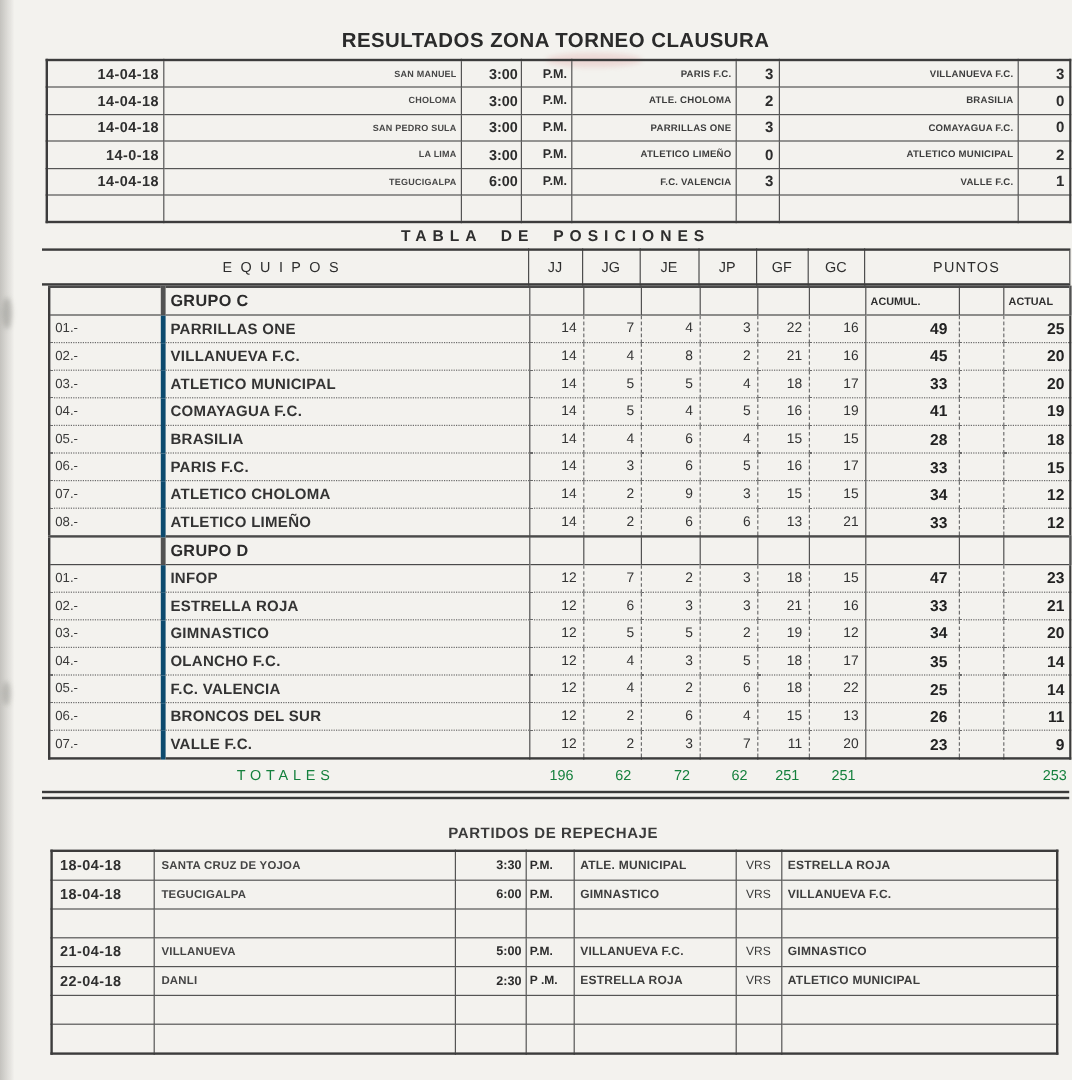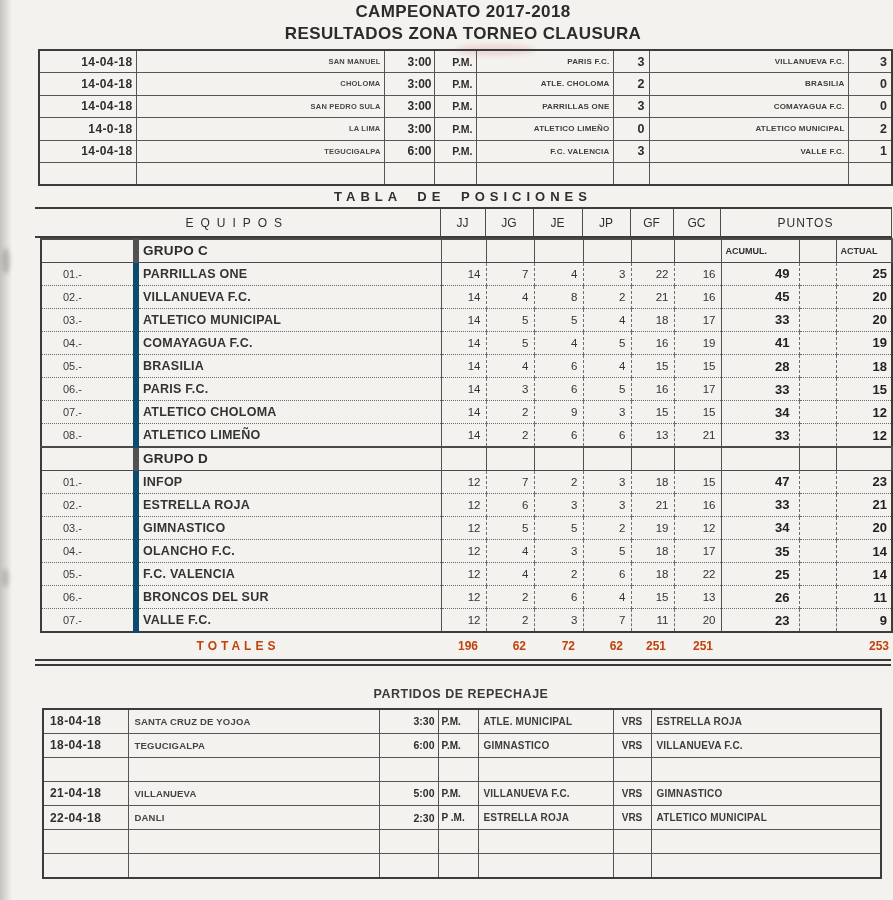--- a/index.html
+++ b/index.html
@@ -43,64 +43,63 @@
   #standings-header{position:absolute;left:35px;top:207px;}
   #standings-header table{width:856px;height:31px;border-top:2px solid #3c3c3c;border-bottom:2px solid #3c3c3c;}
   #standings-header td{font-weight:400;text-align:center;font-size:12px;color:#2e2e2e;}
   .h-equipos{font-size:13px;letter-spacing:7px;}
   .h-stat{border-left:1px solid #4e4e4e;}
   .h-puntos{border-left:1px solid #4e4e4e;border-right:1px solid #4e4e4e;letter-spacing:1px;}
 
   #standings-table{position:absolute;left:40px;top:238px;}
   #standings-table table{width:851px;height:395px;border:2px solid #3c3c3c;}
   #standings-table td{height:22px;}
-  .c-pos{border-right:6px solid #0c4a6e;font-size:11px;color:#3a3a3a;padding-left:21px;}
+  .c-pos{border-right:4px solid #0c4a6e;font-size:11px;color:#3a3a3a;padding-left:4px;}
   .c-team{border-right:1px solid #525252;font-size:12.5px;font-weight:600;letter-spacing:.25px;color:#333;padding-left:4px;}
   .c-stat{border-right:1px dashed #6e6e6e;font-size:11.5px;font-weight:500;text-align:right;padding-right:5px;color:#333;}
   .c-gc{border-right:1px solid #525252;}
   .c-acum{border-right:1px dashed #6e6e6e;font-size:13px;font-weight:700;text-align:right;padding-right:9px;color:#222;}
   .c-gap{border-right:1px dashed #6e6e6e;}
   .c-act{font-size:13px;font-weight:700;text-align:right;padding-right:4px;color:#222;}
   tbody.data-rows tr{border-top:1px dotted #6a6a6a;}
   tbody.group-row tr{border-top:2px solid #4a4a4a;border-bottom:1px solid #4a4a4a;}
   tbody.group-row td{border-right-style:solid;border-right-color:#525252;}
   .g-label{font-size:13.5px;font-weight:700;letter-spacing:.3px;color:#2b2b2b;}
   .g-sub{font-size:9px;font-weight:700;text-align:left !important;padding-left:4px;color:#2e2e2e;}
 
   #totals-row{position:absolute;left:40px;top:634px;}
   #totals-row table{width:851px;height:23px;}
-  #totals-row td{font-weight:700;font-size:12px;color:#c2410c;text-align:right;padding-right:7px;}
+  #totals-row td{font-weight:400;font-size:12px;color:#15803d;text-align:right;padding-right:7px;}
   .t-label{text-align:center !important;letter-spacing:4px;font-size:12.5px;}
   #double-rule{position:absolute;left:35px;top:659px;width:856px;height:3px;
     border-top:2px solid #3a3a3a;border-bottom:2px solid #3a3a3a;}
 
   
   #repechaje-title{position:absolute;top:687px;left:42px;width:838px;text-align:center;
     font-size:12.5px;font-weight:600;letter-spacing:.5px;color:#3a3a3a;}
   #repechaje-table{position:absolute;left:42px;top:708px;border-radius:25px;}
   #repechaje-table table{width:838px;height:171px;border:2px solid #3c3c3c;}
   #repechaje-table td{border:1px solid #555;height:24px;}
   .p-date{font-size:12px;font-weight:600;letter-spacing:.4px;padding-left:6px;color:#2f2f2f;}
   .p-city{font-size:9.5px;font-weight:600;color:#444;padding-left:6px;letter-spacing:.2px;}
   .p-time{font-size:10.5px;font-weight:600;text-align:right;padding-right:3px;}
   .p-ampm{font-size:10px;font-weight:600;padding-left:3px;}
   .p-team{font-size:10px;font-weight:600;color:#3d3d3d;padding-left:5px;letter-spacing:.2px;}
-  .p-vrs{font-size:10px;font-weight:700;color:#3a3a3a;text-align:center;}
+  .p-vrs{font-size:10px;font-weight:400;color:#3a3a3a;text-align:center;}
 </style>
 </head>
 <body>
 
 <div class="page">
 
   <div class="scan-edge"></div>
   <div class="smudge pink"></div>
   <div class="smudge gray1"></div>
   <div class="smudge gray2"></div>
 
-  <div class="title" id="page-title">CAMPEONATO 2017-2018</div>
   <div class="title" id="page-subtitle">RESULTADOS ZONA TORNEO CLAUSURA</div>
 
   <div id="results-table">
     <table>
       <colgroup>
         <col style="width:97px">
           <col style="width:248px">
           <col style="width:50px">
           <col style="width:42px">
         <col style="width:137px">

